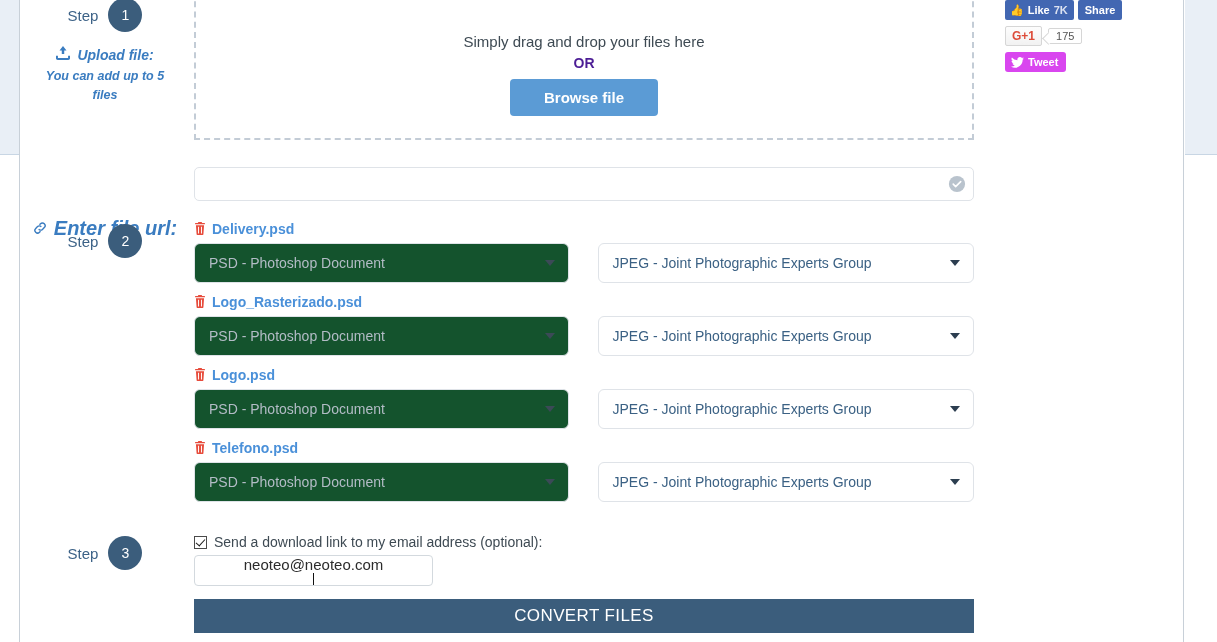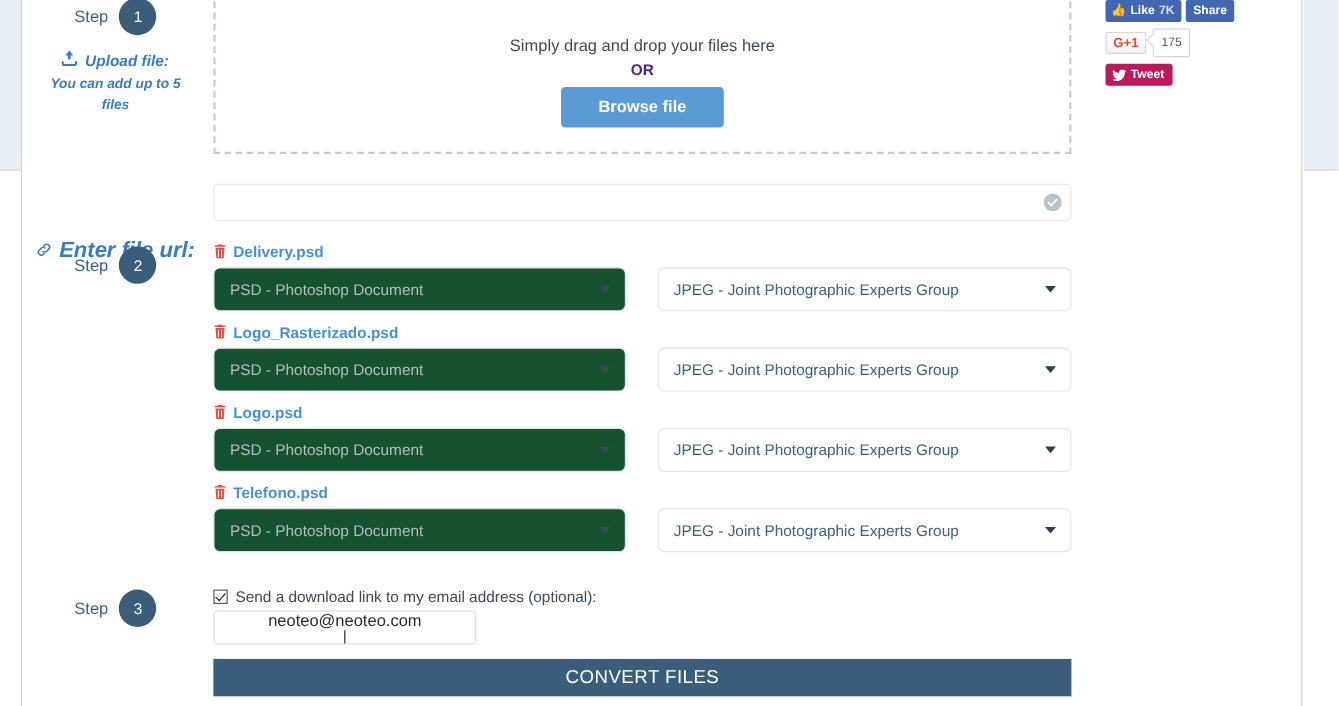--- a/index.html
+++ b/index.html
@@ -75,34 +75,34 @@
   .gplus-btn {
     display: inline-flex; align-items: center; justify-content: center;
     height: 20px; padding: 0 6px;
     border: 1px solid #d6d6d6; border-radius: 2px;
     background: linear-gradient(#fdfdfd, #f2f2f2);
     color: #dd4b39; font-size: 12px; font-weight: bold;
   }
   .gplus-count {
     position: relative;
     display: inline-flex; align-items: center; justify-content: center;
-    height: 26px; min-width: 34px; padding: 0 7px; margin-left: 6px;
+    height: 16px; min-width: 34px; padding: 0 7px; margin-left: 6px;
     border: 1px solid #d6d6d6; border-radius: 2px;
     background: #fff; color: #555; font-size: 11px;
   }
   .gplus-count:before {
     content: ""; position: absolute; left: -5px; top: 5px;
     width: 8px; height: 8px; background: #fff;
     border-left: 1px solid #d6d6d6; border-bottom: 1px solid #d6d6d6;
     transform: rotate(45deg);
   }
   .tweet-btn {
     display: inline-flex; align-items: center;
     height: 20px; padding: 0 8px 0 6px;
-    background: #be185d; color: #fff;
+    background: #d946ef; color: #fff;
     font-size: 11px; font-weight: bold;
     border-radius: 3px;
   }
   .tweet-btn .bird { margin-right: 4px; display: inline-flex; }
 
   
   .step-col {
     position: absolute;
     left: 20px;
     width: 170px;

